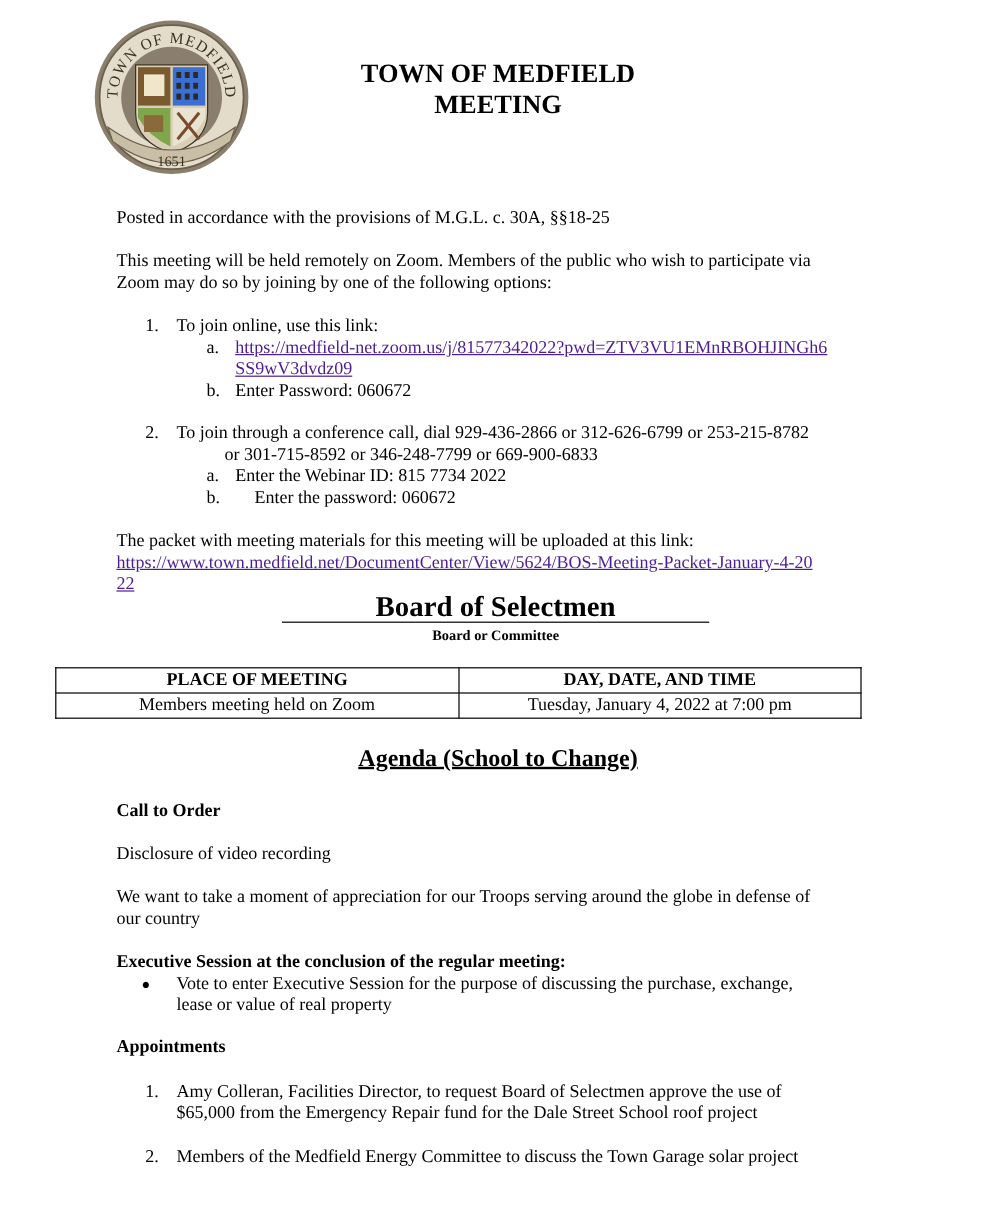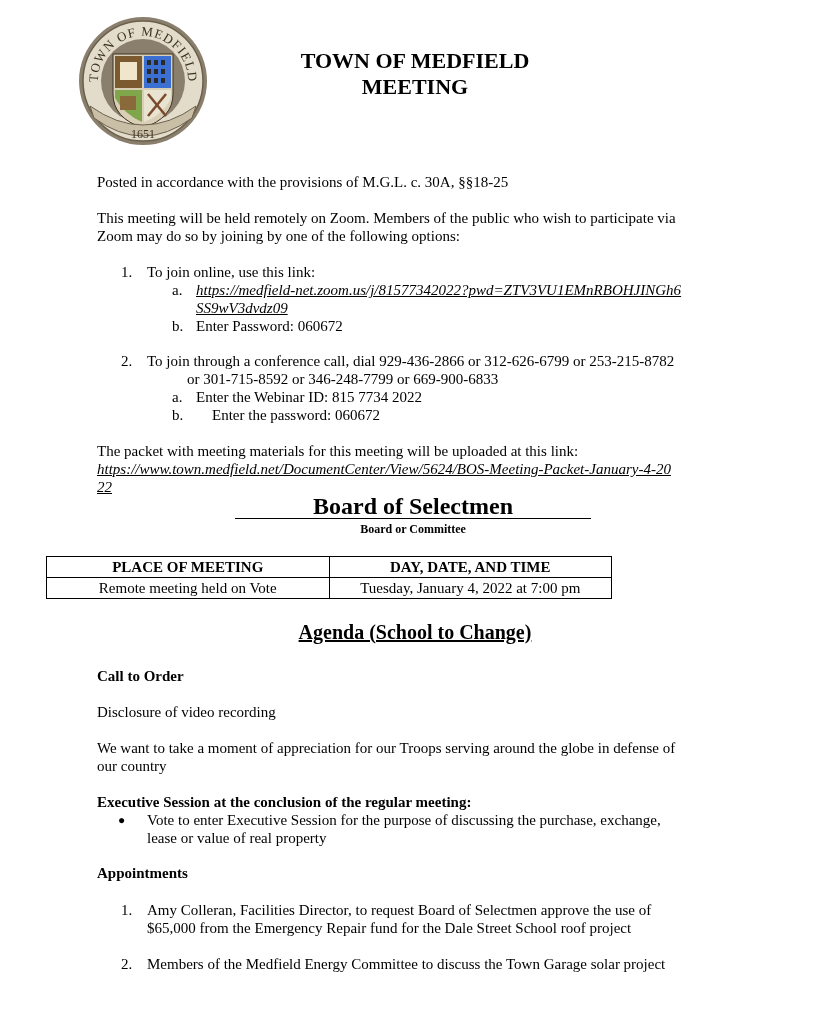--- a/index.html
+++ b/index.html
@@ -8,32 +8,32 @@
     font-family: "Liberation Serif", "DejaVu Serif", serif;
     color: #000; font-size: 15px; line-height: 18px;
   }
   .abs { position: absolute; }
   .seal { left: 76px; top: 14px; width: 134px; height: 134px; }
   .title {
     left: 260px; top: 48px; width: 310px; text-align: center;
     font-weight: bold; font-size: 22px; line-height: 26px;
   }
   .para { left: 97px; width: 660px; }
-  a.link { color: #000000; text-decoration: underline; font-style: italic; }
+  a.link { color: #4c1d95; text-decoration: underline; }
   .board-title {
     left: 235px; top: 494px; width: 356px; text-align: center;
     font-weight: bold; font-size: 24px; line-height: 24px;
     border-bottom: 1px solid #000;
   }
   .board-sub {
     left: 235px; top: 519px; width: 356px; text-align: center;
     font-weight: bold; font-size: 12px; line-height: 20px;
   }
   table.meet {
-    position: absolute; left: 46px; top: 556px; width: 566px;
+    position: absolute; left: 46px; top: 556px; width: 672px;
     border-collapse: collapse; font-size: 15px; padding-left: 13px;
   }
   table.meet td, table.meet th {
     border: 1.5px solid #000; text-align: center; padding: 1px 4px; height: 18px;
   }
   table.meet th { font-weight: bold; }
   .agenda-title {
     left: 200px; top: 620px; width: 430px; text-align: center;
     font-weight: bold; font-size: 20px; line-height: 24px; text-decoration: underline;
   }
@@ -111,21 +111,21 @@
 <div class="abs board-title">Board of Selectmen</div>
 <div class="abs board-sub">Board or Committee</div>
 
 <table class="meet">
   <tbody>
       <tr>
     <th style="width:50%;">PLACE OF MEETING</th>
     <th style="width:50%;">DAY, DATE, AND TIME</th>
   </tr>
   <tr>
-    <td>Remote meeting held on Vote</td>
+    <td>Members meeting held on Zoom</td>
     <td>Tuesday, January 4, 2022 at 7:00 pm</td>
   </tr>
 </tbody>
   </table>
 
 <div class="abs agenda-title">Agenda (School to Change)</div>
 
 <div class="abs para bold" style="top:667px;">Call to Order</div>
 <div class="abs para" style="top:703px;">Disclosure of video recording</div>
 <div class="abs para" style="top:739px;">We want to take a moment of appreciation for our Troops serving around the globe in defense of</div>

